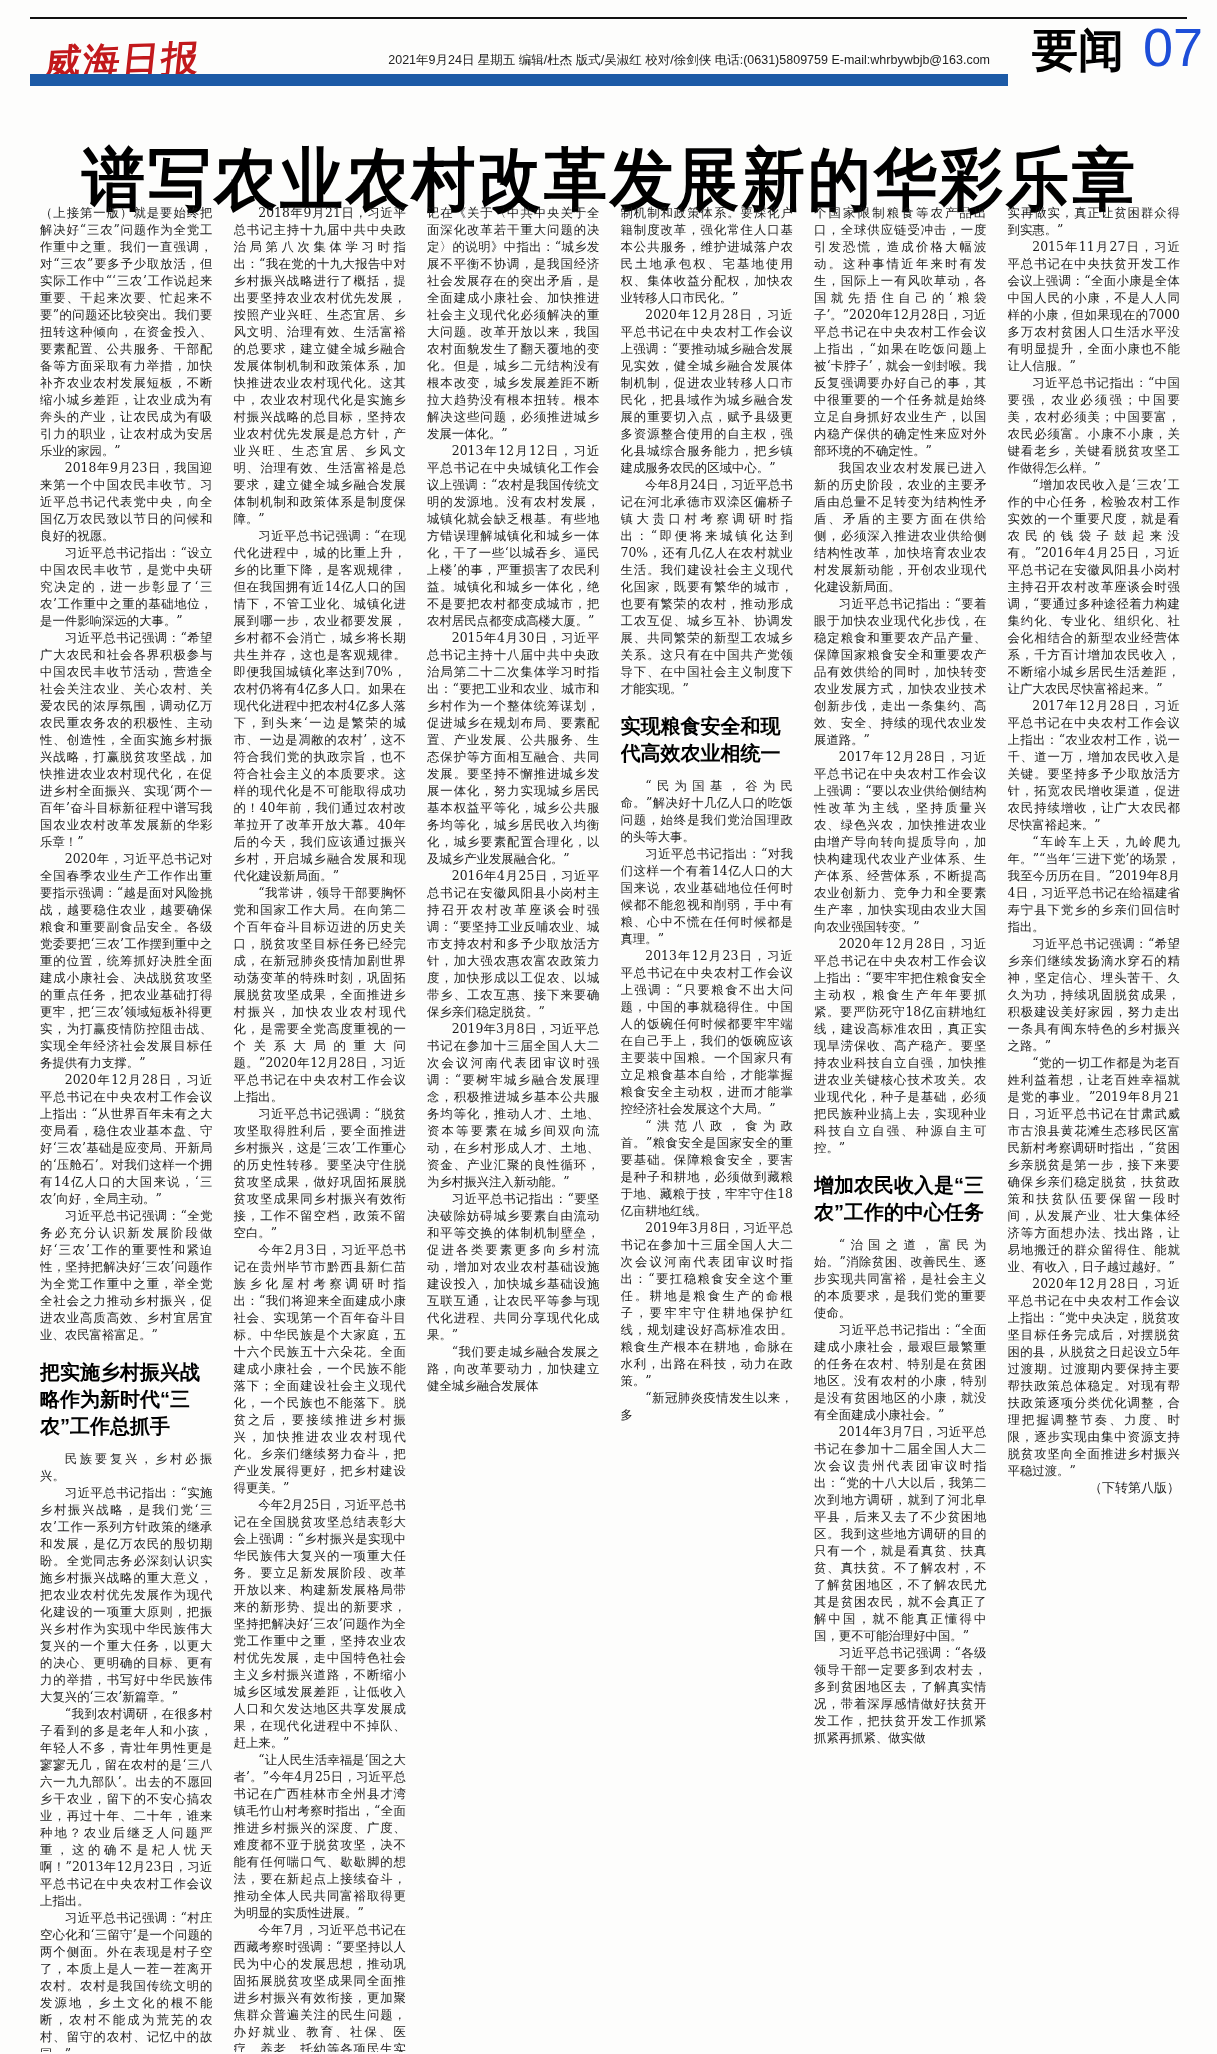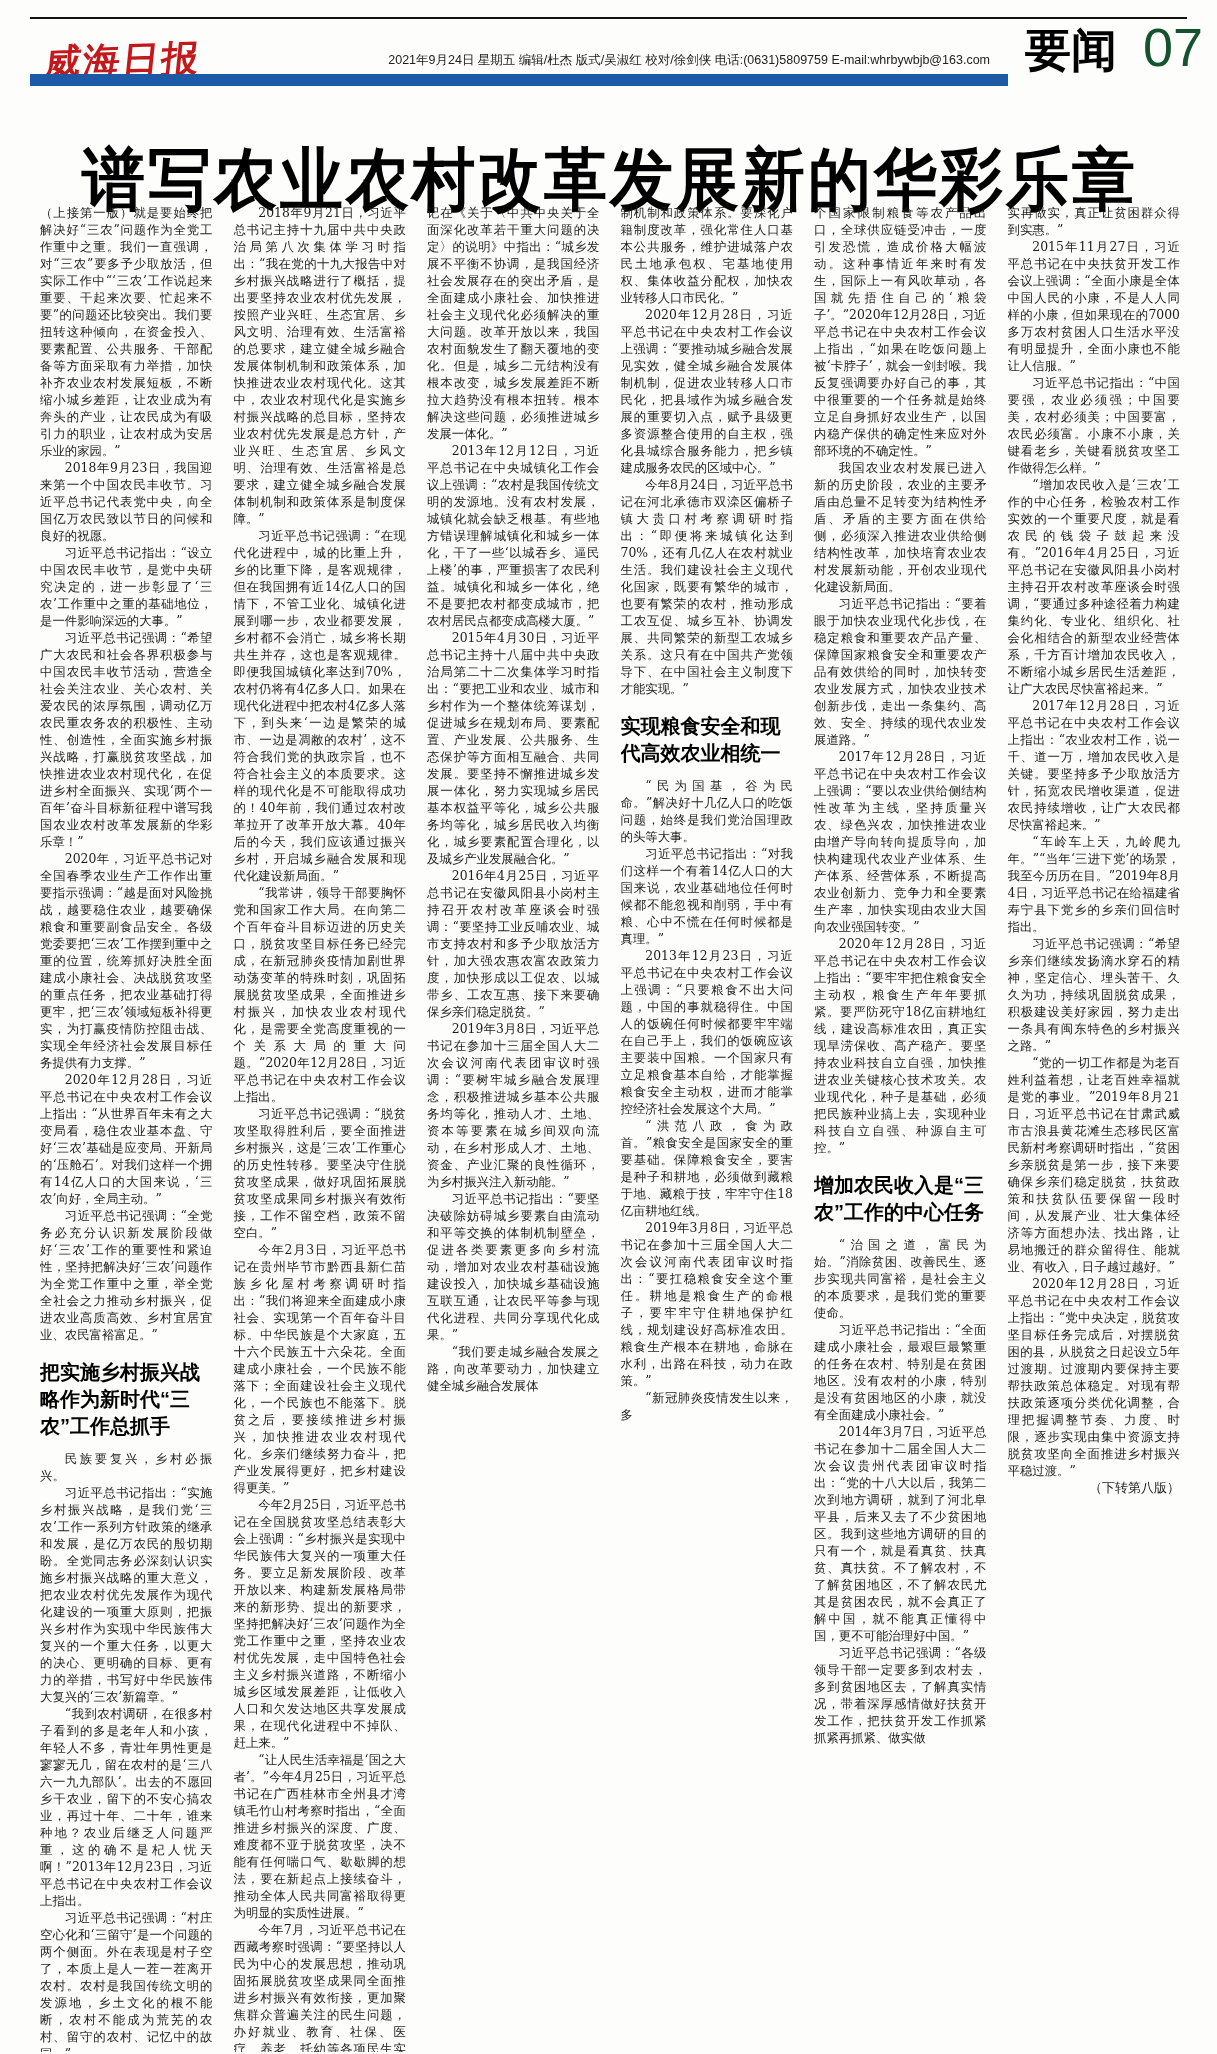--- a/index.html
+++ b/index.html
@@ -4,23 +4,23 @@
 <style>
   html,body{margin:0;padding:0;background:#e8e8e8;}
   #page{position:relative;width:1217px;height:2054px;background:#fdfdfc;margin:0 auto;overflow:hidden;
         font-family:"DejaVu Serif", serif;color:#1a1a1a;}
   
   #toprule{position:absolute;left:30px;top:17px;width:1157px;height:2px;background:#111;}
   #masthead{position:absolute;left:44px;top:36px;font-size:37px;font-weight:bold;
             font-family:"DejaVu Serif",serif;transform:skewX(-8deg) rotate(-2deg);letter-spacing:2px;}
   #metaline{position:absolute;left:300px;top:52px;width:690px;font-size:12.5px;color:#222;
             font-family:"Liberation Sans",sans-serif;text-align:right;white-space:nowrap;}
-  #pagelabel{position:absolute;right:14px;top:22px;display:flex;align-items:flex-end;gap:26px;}
+  #pagelabel{position:absolute;right:14px;top:22px;display:flex;align-items:flex-end;gap:19px;}
   #sectionname{font-family:"Liberation Sans",sans-serif;font-weight:bold;font-size:46px;line-height:1;color:#000;}
-  #pagenum{font-family:"Liberation Sans",sans-serif;font-weight:normal;font-size:54px;line-height:.95;color:#14532d;}
+  #pagenum{font-family:"Liberation Sans",sans-serif;font-weight:normal;font-size:54px;line-height:.95;color:#1d4ed8;}
   #bluebar{position:absolute;left:30px;top:74px;width:978px;height:12px;}
   
   #headline{position:absolute;left:40px;top:88px;width:1140px;height:92px;text-align:center;
             font-size:63px;font-weight:900;letter-spacing:3px;line-height:92px;color:#000;
             transform:scaleY(1.08);transform-origin:top;white-space:nowrap;}
   
   #body{position:absolute;left:40px;top:204px;width:1140px;height:1848px;display:flex;gap:21px;justify-content:center;}
   .col{width:182px;height:1848px;overflow:hidden;text-align:justify;}
   .para{margin:0;font-size:12.4px;line-height:17px;text-indent:2em;
         font-family:"DejaVu Serif",serif;color:#1c1c1c;}

